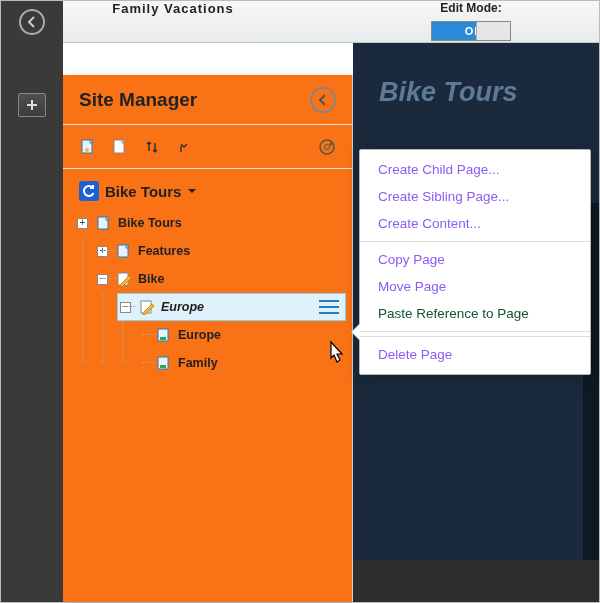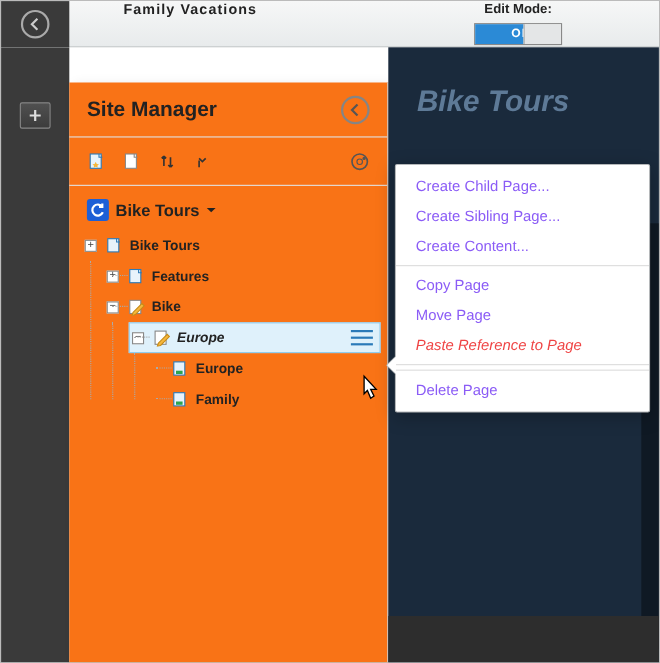--- a/index.html
+++ b/index.html
@@ -41,21 +41,21 @@
   .row.sel .menu-trigger { margin-left: auto; }
   .menu-trigger { width: 20px; height: 14px; display: flex; flex-direction: column; justify-content: space-between; cursor: pointer; }
   .menu-trigger span { height: 2px; background: #2b7ab8; }
   .content { flex: 1; background: #1a2a3c; position: relative; }
   .hero { padding: 34px 0 0 26px; font-size: 27px; font-weight: bold; font-style: italic; color: #5e7a97; }
   .hero-sh { position:absolute; right:0; top:160px; bottom:12px; width:16px; background: rgba(0,0,0,.4); }
   .footer-bar { position:absolute; left:0; right:0; bottom:0; height:42px; background:#2d2d2d; }
   .ctx-menu { position: absolute; left: 358px; top: 148px; width: 232px; background: #fff; border: 1px solid #b5b8ba; box-shadow: 0 4px 16px rgba(0,0,0,.25); padding: 6px 0; border-radius: 2px; }
   .ctx-menu::before { content:""; position:absolute; left:-8px; top:174px; width:0;height:0; border-top:8px solid transparent; border-bottom:8px solid transparent; border-right:8px solid #fff; filter: drop-shadow(-1px 0 0 #b5b8ba); }
   .mi { padding: 6px 18px; font-size: 13.5px; color: #8b5cf6; cursor: pointer; }
-  .mi.disabled { color: #ef4444; cursor: default; font-style: italic; }
+  .mi.disabled { color: #14532d; cursor: default; }
   .sep { height: 1px; background: #dcdcdc; margin: 4px 0; }
   .cursor { position: absolute; left: 323px; top: 339px; width: 22px; height: 26px; pointer-events: none; }
 </style>
 </head>
 <body>
 
 <div class="frame">
   <div class="topbar">
     <div class="back-cell">
       <div class="circ-btn dark">

